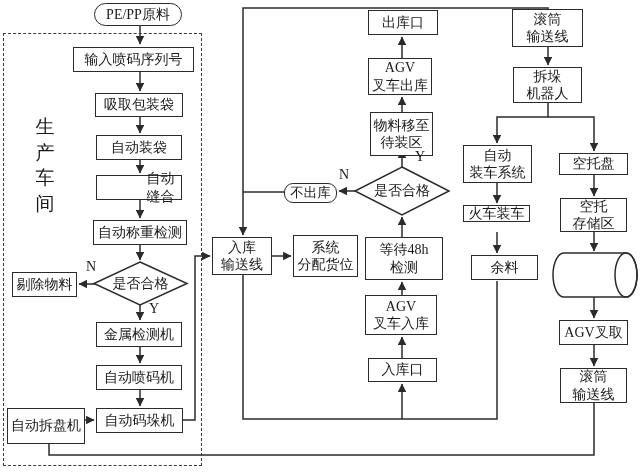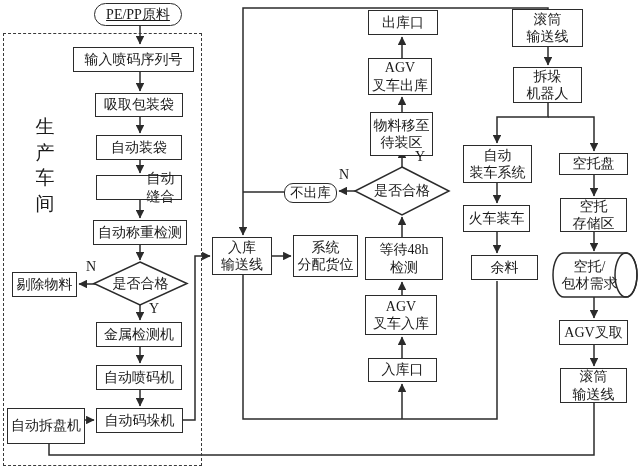--- a/index.html
+++ b/index.html
@@ -70,21 +70,21 @@
     <polygon points="402,167 449,191 402,215 355,191" fill="#fff"></polygon>
 
     <path d="M564,253 L626,253 A11,22 0 0 1 626,297 L564,297 A11,22 0 0 1 564,253 Z" fill="#fff"></path>
     <ellipse cx="626" cy="275" rx="11" ry="22" fill="none"></ellipse>
   </svg>
 
   <div class="region" style="left:3px;top:33px;width:199px;height:433px;"></div>
   <div class="rlabel" style="left:28px;top:114px;width:34px;">生产
 车间</div>
 
-  <div class="node stadium" style="left:94px;top:3px;width:88px;height:23px;text-decoration:underline;">PE/PP原料</div>
+  <div class="node stadium" style="left:94px;top:3px;width:88px;height:23px;">PE/PP原料</div>
   <div class="node" style="left:73px;top:47px;width:121px;height:25px;">输入喷码序列号</div>
   <div class="node" style="left:95px;top:93px;width:88px;height:24px;">吸取包装袋</div>
   <div class="node" style="left:96px;top:135px;width:86px;height:25px;">自动装袋</div>
   <div class="node" style="left:96px;top:175px;width:86px;height:25px;padding-left:43px;">自动缝合</div>
   <div class="node" style="left:93px;top:220px;width:94px;height:25px;">自动称重检测</div>
   <div class="node plain" style="left:94px;top:275px;width:93px;height:18px;">是否合格</div>
   <div class="node" style="left:12px;top:272px;width:65px;height:25px;">剔除物料</div>
   <div class="node" style="left:96px;top:322px;width:86px;height:25px;">金属检测机</div>
   <div class="node" style="left:96px;top:365px;width:86px;height:25px;">自动喷码机</div>
   <div class="node" style="left:96px;top:408px;width:87px;height:25px;">自动码垛机</div>
@@ -106,27 +106,25 @@
   <div class="node" style="left:368px;top:58px;width:64px;height:37px;">AGV
 叉车出库</div>
   <div class="node" style="left:368px;top:10px;width:70px;height:25px;">出库口</div>
 
   <div class="node" style="left:512px;top:9px;width:71px;height:38px;">滚筒
 输送线</div>
   <div class="node" style="left:463px;top:145px;width:69px;height:38px;">自动
 装车系统</div>
   <div class="node" style="left:513px;top:67px;width:69px;height:36px;">拆垛
 机器人</div>
-  <div class="node" style="left:463px;top:205px;width:67px;height:27px;">火车装车</div>
+  <div class="node" style="left:463px;top:205px;width:67px;height:17px;">火车装车</div>
   <div class="node" style="left:463px;top:255px;width:67px;height:25px;margin-left:8px;">余料</div>
   <div class="node" style="left:559px;top:153px;width:69px;height:22px;">空托盘</div>
   <div class="node" style="left:560px;top:198px;width:67px;height:34px;">空托
 存储区</div>
-  <div class="node plain" style="left:553px;top:254px;width:73px;height:42px;">空托/
-包材需求</div>
   <div class="node" style="left:559px;top:320px;width:69px;height:25px;">AGV叉取</div>
   <div class="node" style="left:560px;top:368px;width:67px;height:35px;">滚筒
 输送线</div>
 
   <div class="yn" style="left:86px;top:259px;">N</div>
   <div class="yn" style="left:149px;top:301px;">Y</div>
   <div class="yn" style="left:339px;top:167px;">N</div>
   <div class="yn" style="left:415px;top:149px;">Y</div>
 
 </div>

